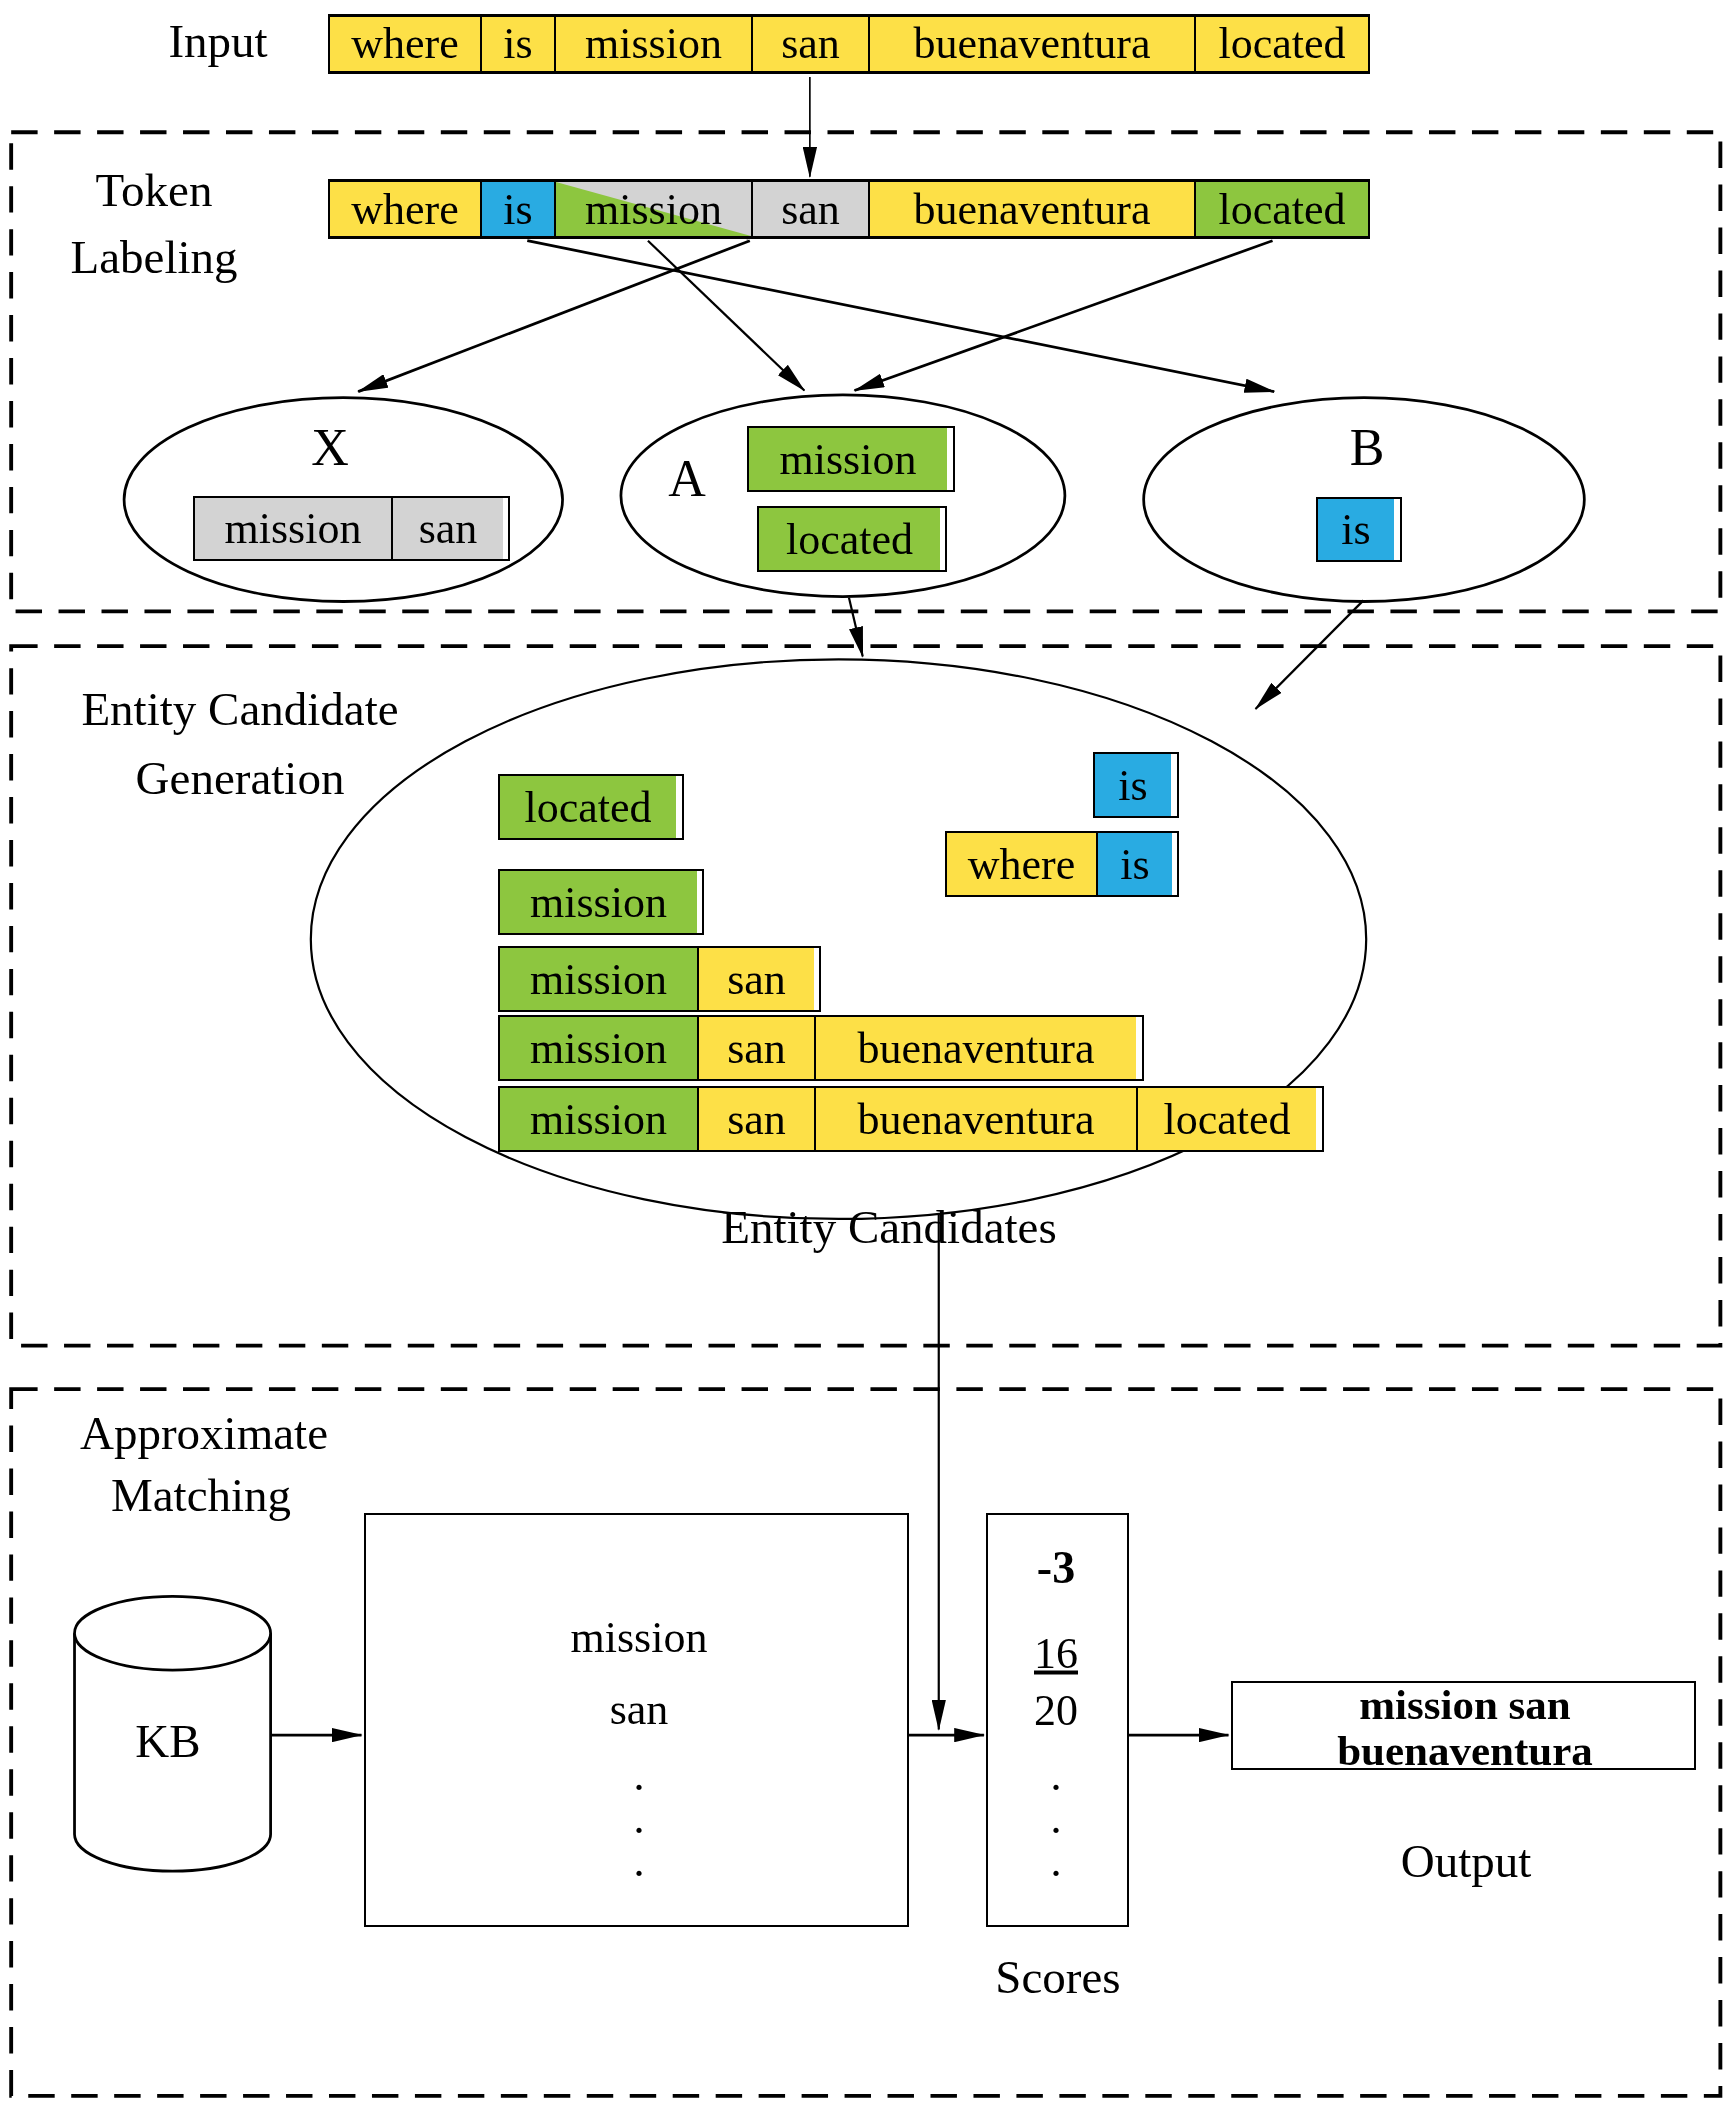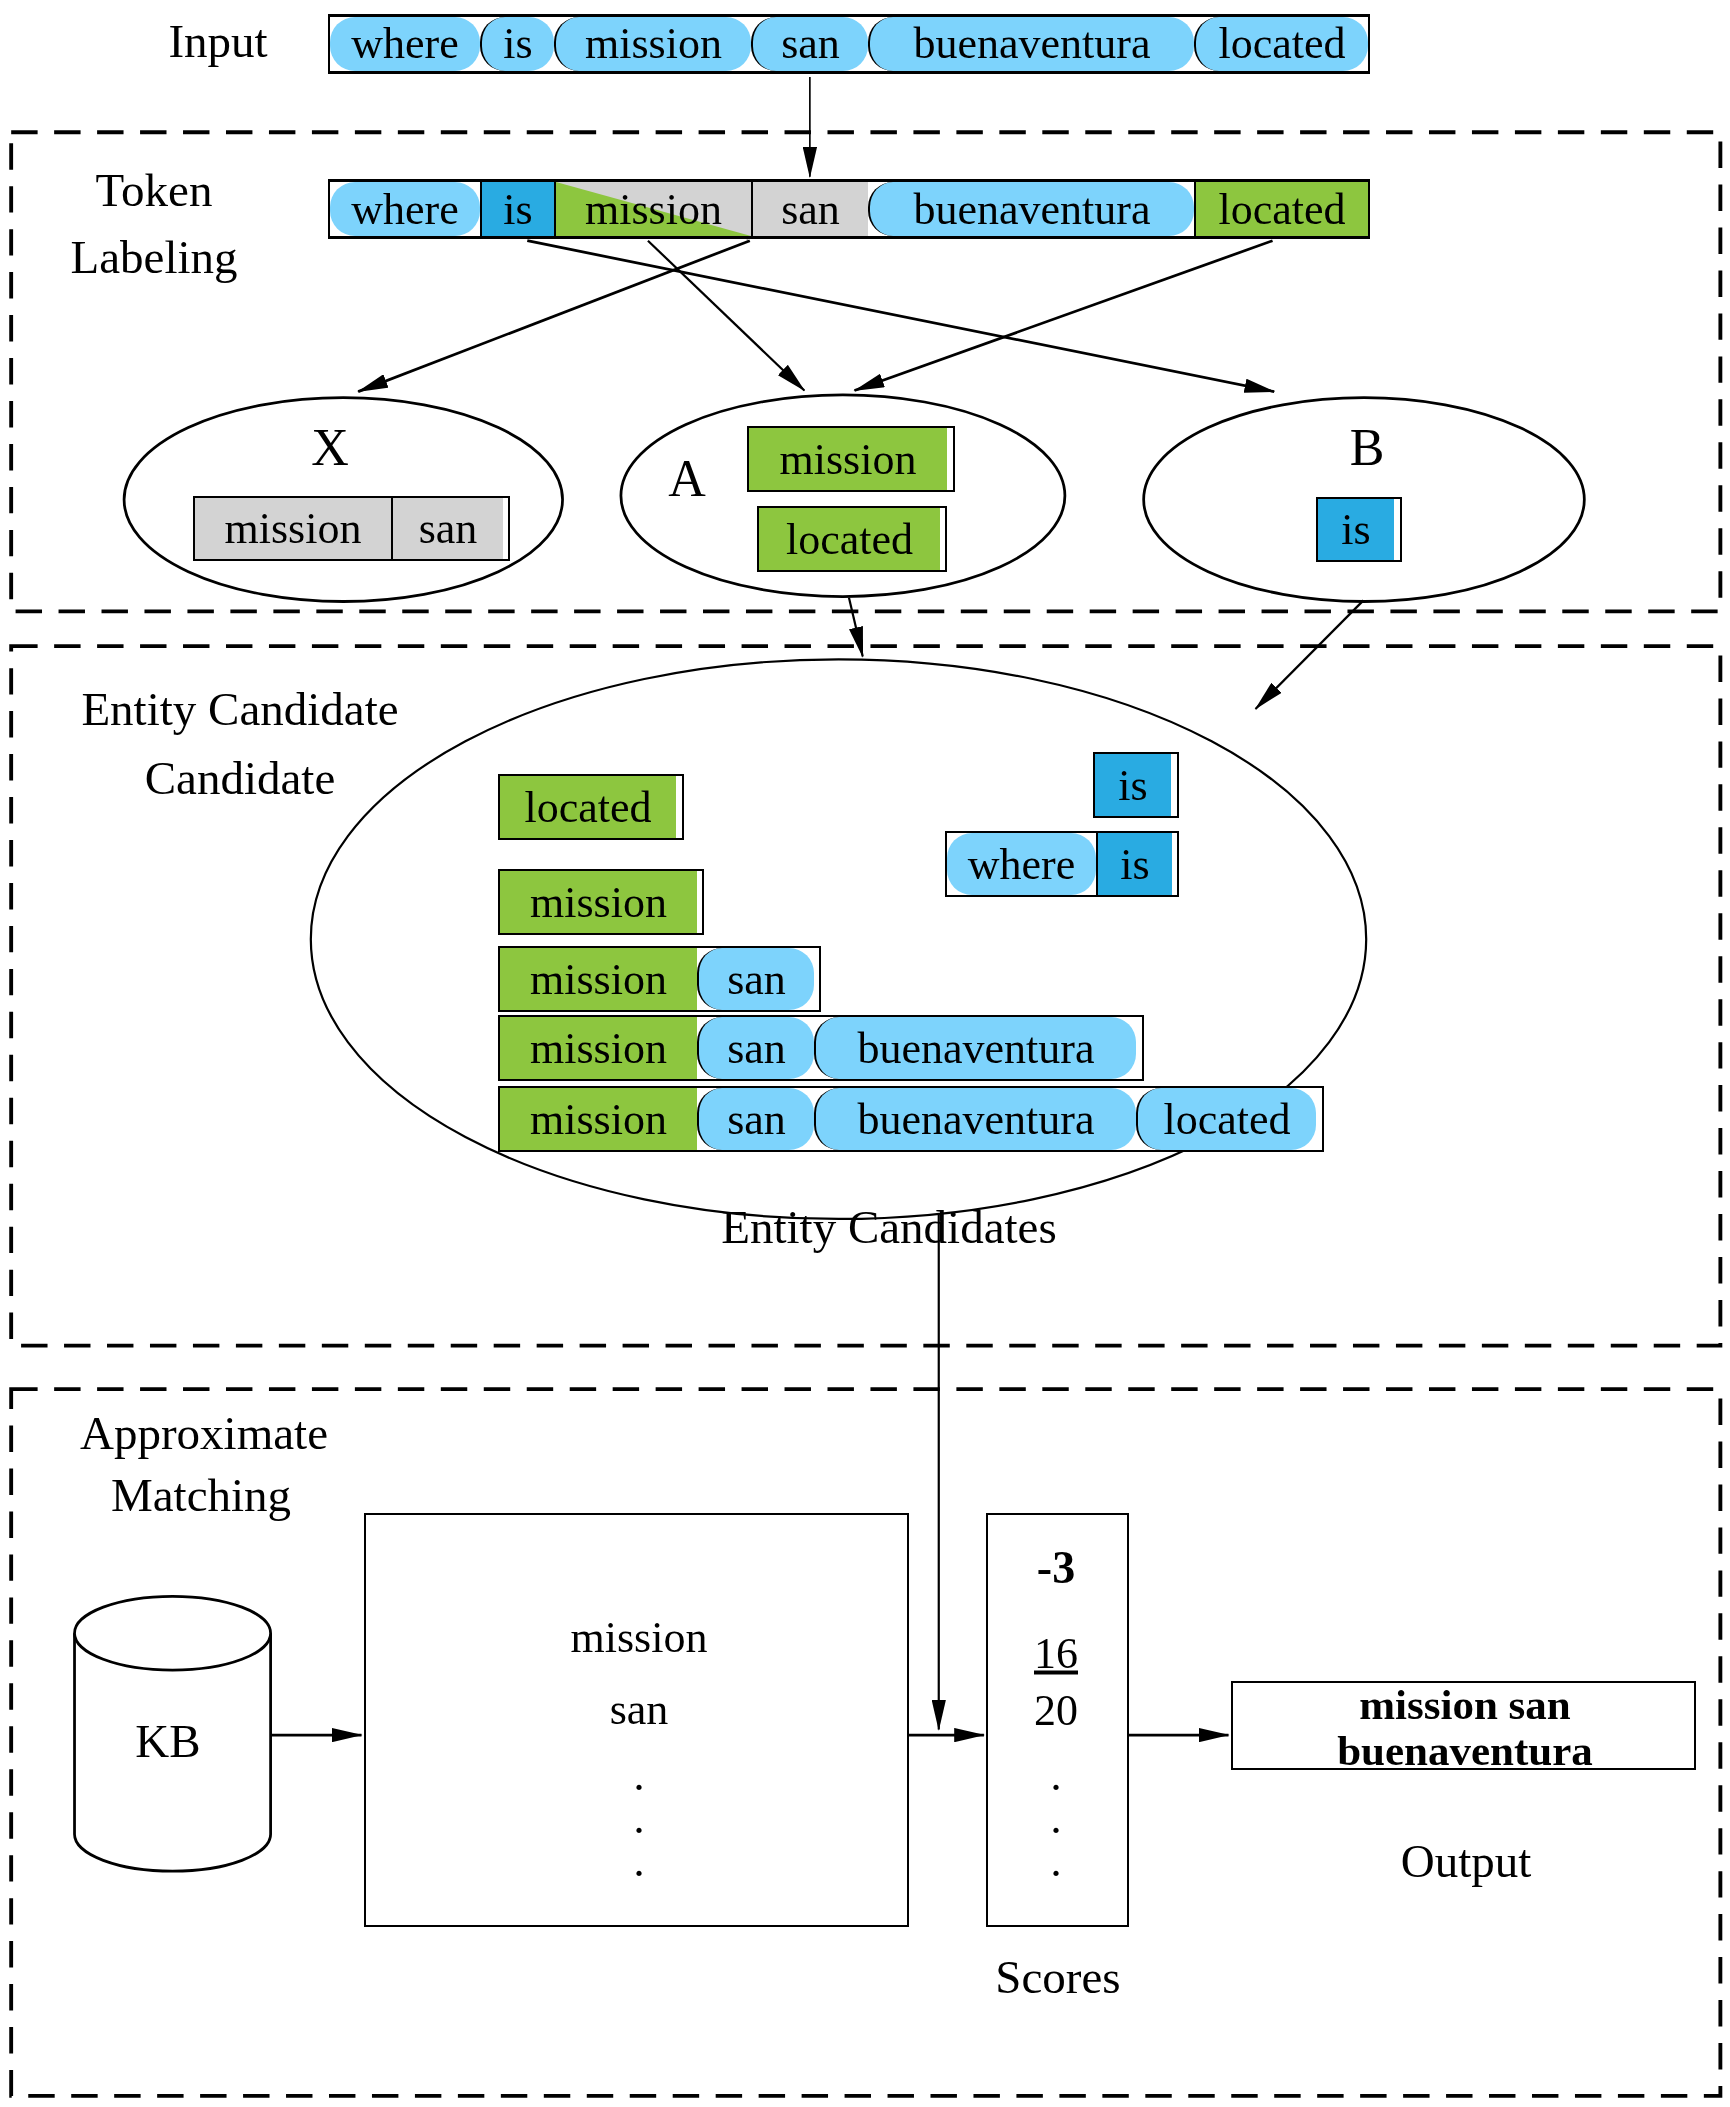--- a/index.html
+++ b/index.html
@@ -9,21 +9,21 @@
   .lbl{position:absolute;transform:translate(-50%,-50%);white-space:nowrap;z-index:3;text-align:center;}
   .row{position:absolute;display:flex;z-index:2;background:#fff;}
   .cell{display:flex;align-items:center;justify-content:center;box-sizing:border-box;
         font-size:44px;white-space:nowrap;position:relative;}
   .trow{border-top:3.9px solid #000;border-bottom:3.9px solid #000;border-left:2.2px solid #000;border-right:2.2px solid #000;}
   .trow .cell{border-left:2.2px solid #000;}
   .trow .cell:first-child{border-left:none;}
   .cbox{border:2.8px solid #000;}
   .cbox .cell{border-left:2.8px solid #000;}
   .cbox .cell:first-child{border-left:none;}
-  .white{background:#7dd3fc;border-radius:25px;}
+  .white{background:#fde047;}
   .big{font-size:47px;}
   .ellbl{font-size:52px;}
   .bold{font-weight:bold;}
   .diag-gray{position:absolute;inset:0;clip-path:polygon(0 0,100% 0,100% 100%);z-index:0;}
   .celltxt{position:relative;z-index:1;}
 </style>
 </head>
 <body>
 
 <div id="canvas">
@@ -101,21 +101,21 @@
   <div class="row cbox" style="left:757px;top:506px;width:186px;height:62px;">
     <div class="cell" style="width:181px;background:#8DC63F;">located</div>
   </div>
 
   <div class="lbl ellbl" style="left:1367px;top:447px;">B</div>
   <div class="row cbox" style="left:1316px;top:497px;width:82px;height:61px;">
     <div class="cell" style="width:76px;background:#29ABE2;">is</div>
   </div>
 
   <div class="lbl big" style="left:240px;top:709px;">Entity Candidate</div>
-  <div class="lbl big" style="left:240px;top:778px;">Candidate</div>
+  <div class="lbl big" style="left:240px;top:778px;">Generation</div>
 
   <div class="row cbox" style="left:498px;top:774px;width:182px;height:62px;">
     <div class="cell" style="width:176px;background:#8DC63F;">located</div>
   </div>
 
   <div class="row cbox" style="left:1093px;top:752px;width:82px;height:62px;">
     <div class="cell" style="width:76px;background:#29ABE2;">is</div>
   </div>
 
   <div class="row cbox" style="left:945px;top:831px;width:230px;height:62px;">

